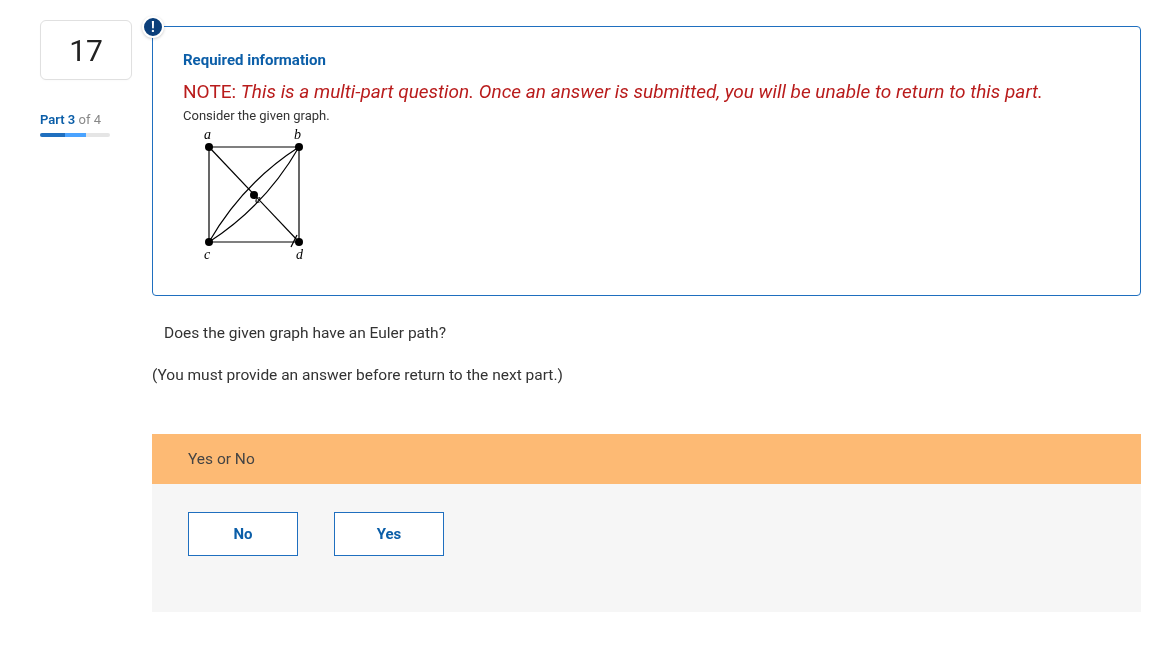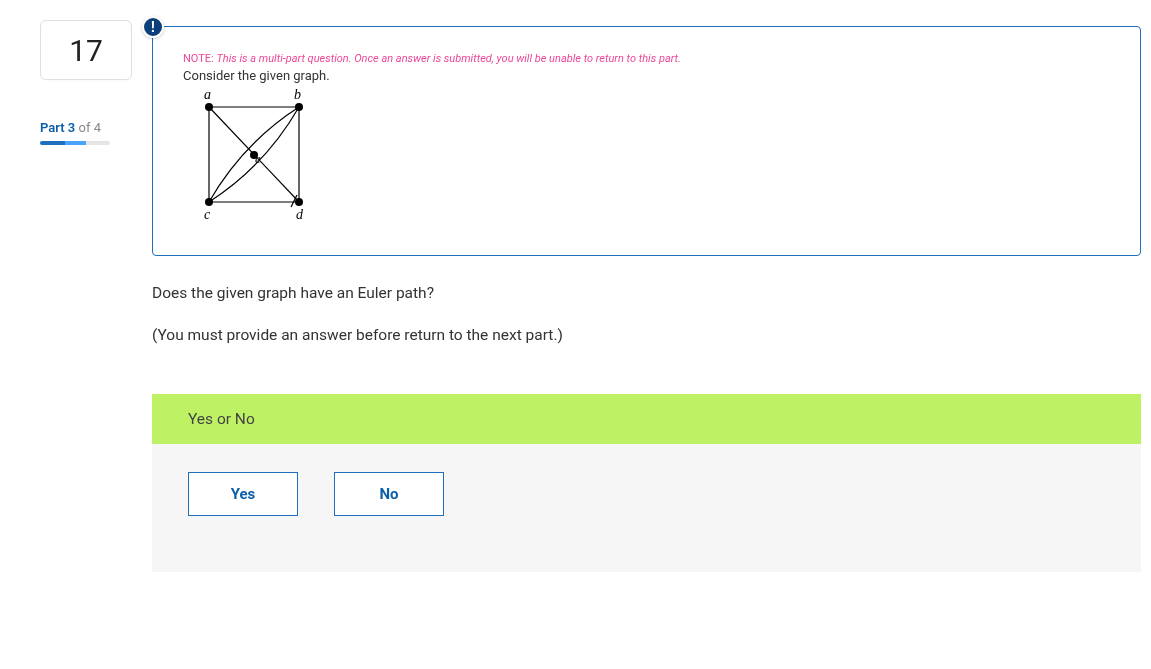--- a/index.html
+++ b/index.html
@@ -27,21 +27,21 @@
       height: 60px;
       display: flex;
       align-items: center;
       justify-content: center;
       font-size: 30px;
       font-weight: 400;
       color: #222;
       box-shadow: 0 1px 2px rgba(0,0,0,0.02);
     }
     .part-label {
-      margin-top: 40px;
+      margin-top: 32px;
       font-size: 13px;
       color: #555;
     }
     .part-label .bold { color: #0b5ea8; font-weight: 600; }
     .part-label .thin { color: #888; }
     .progress-bar {
       margin-top: 6px;
       height: 4px;
       width: 70px;
       background: #e5e5e5;
@@ -79,51 +79,52 @@
       border: 2px solid #fff;
       box-shadow: 0 1px 3px rgba(0,0,0,0.2);
     }
     .req-title {
       color: #0b5ea8;
       font-weight: 700;
       font-size: 15px;
       margin-bottom: 10px;
     }
     .note-line {
-      font-size: 11px;
-      color: #ec4899;
+      font-size: 19px;
+      color: #b91c1c;
       line-height: 1.4;
     }
     .note-line .note-label { }
     .note-line .note-italic { font-style: italic; }
     .consider {
       font-size: 13px;
       margin-top: 2px;
       color: #333;
     }
     .graph-wrap {
       margin-top: 4px;
       margin-left: 6px;
     }
     .question-text {
       margin-top: 28px;
       font-size: 15.5px;
       color: #333;
+      margin-left: 12px;
     }
     .instruction {
       margin-top: 24px;
       font-size: 15.5px;
       color: #333;
     }
     .answer-area {
       margin-top: 50px;
       background: #f6f6f6;
     }
     .answer-header {
-      background: #bef264;
+      background: #fdba74;
       padding: 16px 36px;
       font-size: 15.5px;
       color: #444;
     }
     .answer-buttons {
       padding: 28px 36px 56px 36px;
       display: flex;
       gap: 36px;
     }
     .answer-btn {
@@ -151,20 +152,21 @@
     </div>
     <div class="progress-bar">
       <div class="progress-seg1"></div>
       <div class="progress-seg2"></div>
     </div>
   </div>
 
   <div class="right-col">
     <div class="info-box">
       <div class="info-icon">!</div>
+      <div class="req-title">Required information</div>
       <div class="note-line">
         <span class="note-label">NOTE: </span><span class="note-italic">This is a multi-part question. Once an answer is submitted, you will be unable to return to this part.</span>
       </div>
       <div class="consider">Consider the given graph.</div>
       <div class="graph-wrap">
         <svg width="130" height="140" viewBox="0 0 130 140">
 
           <text x="15" y="12" font-family="serif" font-style="italic" font-size="14">a</text>
           <text x="105" y="12" font-family="serif" font-style="italic" font-size="14">b</text>
           <text x="15" y="132" font-family="serif" font-style="italic" font-size="14">c</text>
@@ -191,18 +193,18 @@
         </svg>
       </div>
     </div>
 
     <div class="question-text">Does the given graph have an Euler path?</div>
     <div class="instruction">(You must provide an answer before return to the next part.)</div>
 
     <div class="answer-area">
       <div class="answer-header">Yes or No</div>
       <div class="answer-buttons">
+        <button class="answer-btn">No</button>
         <button class="answer-btn">Yes</button>
-        <button class="answer-btn">No</button>
       </div>
     </div>
   </div>
 </div>
 
 </body></html>

